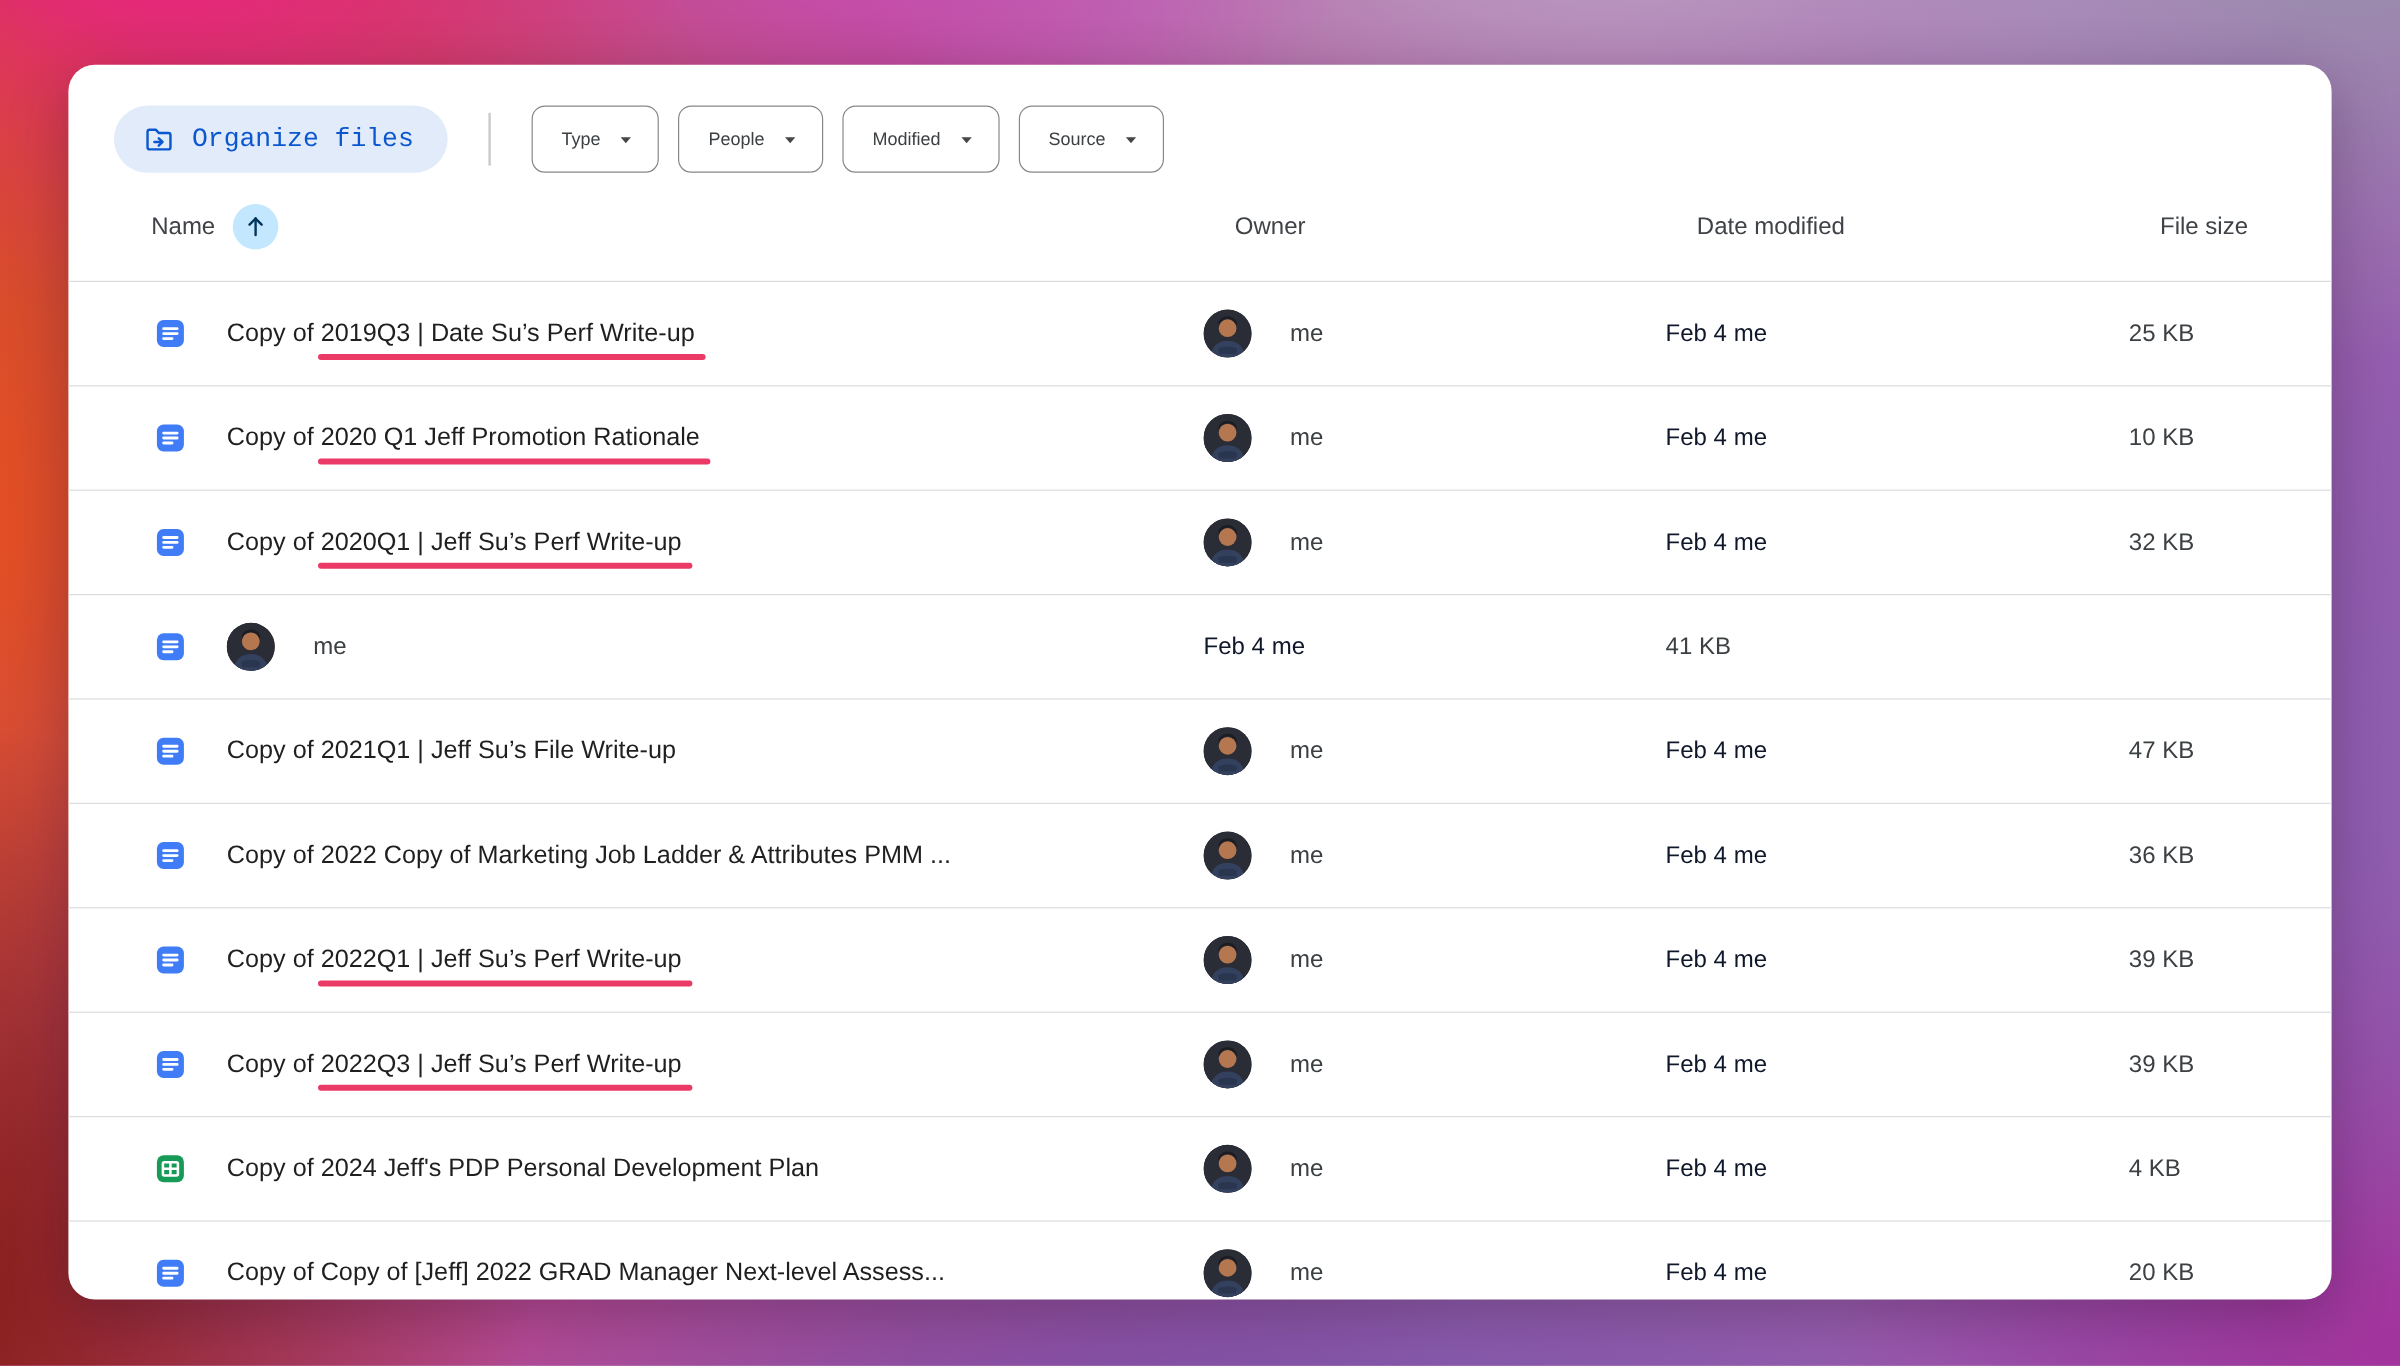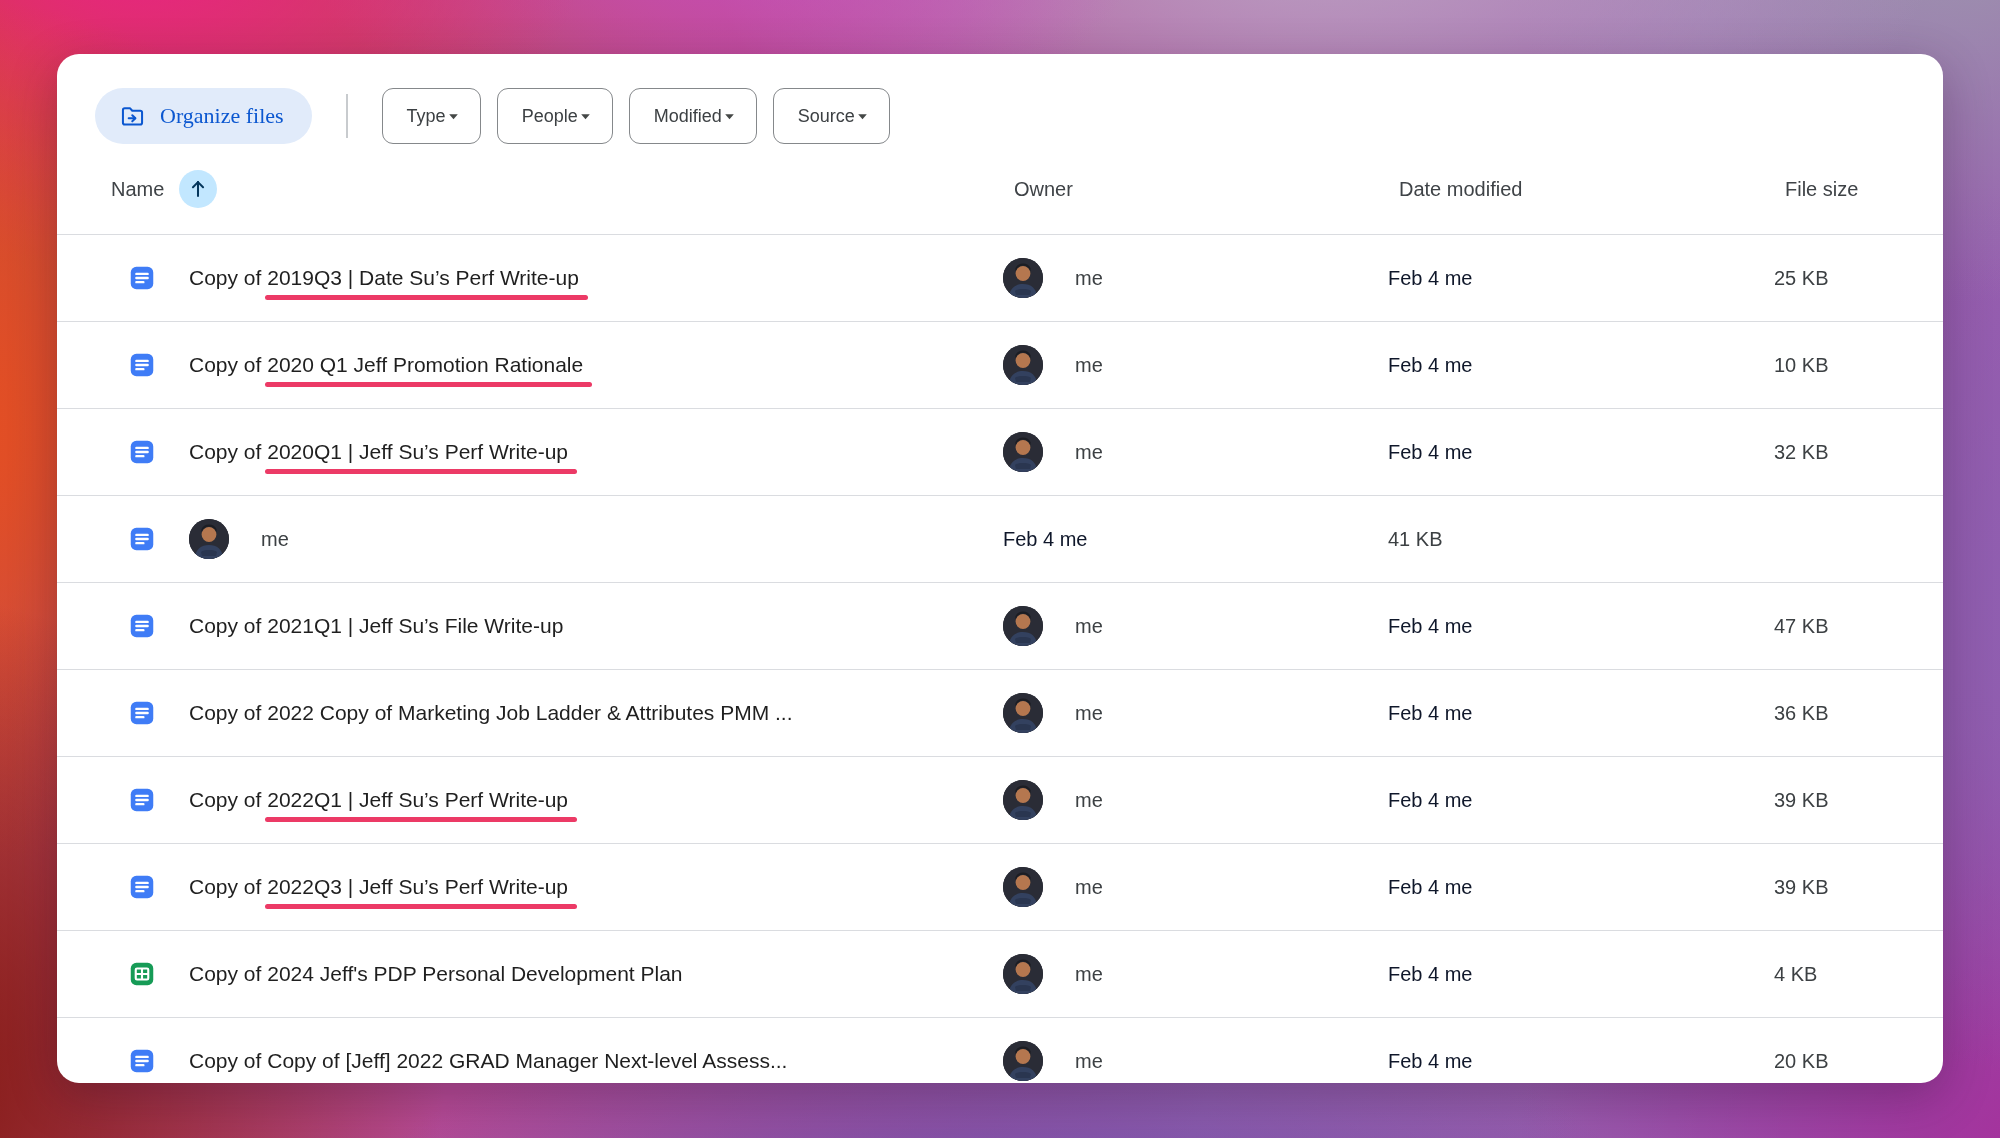--- a/index.html
+++ b/index.html
@@ -22,34 +22,34 @@
   .card{
     position:absolute;left:57px;top:54px;width:1886px;height:1029px;
     background:#ffffff;border-radius:22px;overflow:hidden;
     box-shadow:0 14px 48px rgba(40,10,40,.30);
   }
   
   .toolbar{display:flex;align-items:center;gap:16px;padding:34px 0 0 38px;height:56px;}
   .organize-btn{
     display:flex;align-items:center;gap:14px;height:56px;padding:0 28px 0 24px;
     background:#e1ebfa;border:none;border-radius:28px;cursor:pointer;
-    color:#0b57d0;font-size:22px;font-weight:500;font-family:Liberation Serif, serif;
+    color:#0b57d0;font-size:22px;font-weight:500;font-family:Liberation Mono, monospace;
   }
   .org-icon{display:flex;align-items:center;}
   .toolbar-divider{width:2px;height:44px;background:#c8cbce;margin:0 18px;}
   .chip{
-    display:flex;align-items:center;height:56px;padding:0 19px 0 24px;
+    display:flex;align-items:center;gap:14px;height:56px;padding:0 19px 0 24px;
     background:#ffffff;border:1px solid #85888b;border-radius:11px;cursor:pointer;
-    color:#3c4043;font-size:18px;font-family:inherit;
+    color:#3c4043;font-size:15px;font-family:inherit;
   }
   .caret{display:flex;align-items:center;}
   
   .table-header{
     display:grid;grid-template-columns:903px 385px 386px auto;
-    align-items:center;height:90px;padding-left:54px;
+    align-items:center;height:90px;padding-left:69px;
     border-bottom:1px solid #dadce0;
     color:#3f4347;font-size:20px;font-weight:500;
   }
   .name-th{display:flex;align-items:center;gap:15px;cursor:pointer;}
   .th{cursor:pointer;}
   .sort-circle{
     width:38px;height:38px;border-radius:50%;background:#c2e7ff;
     display:flex;align-items:center;justify-content:center;
   }
   

